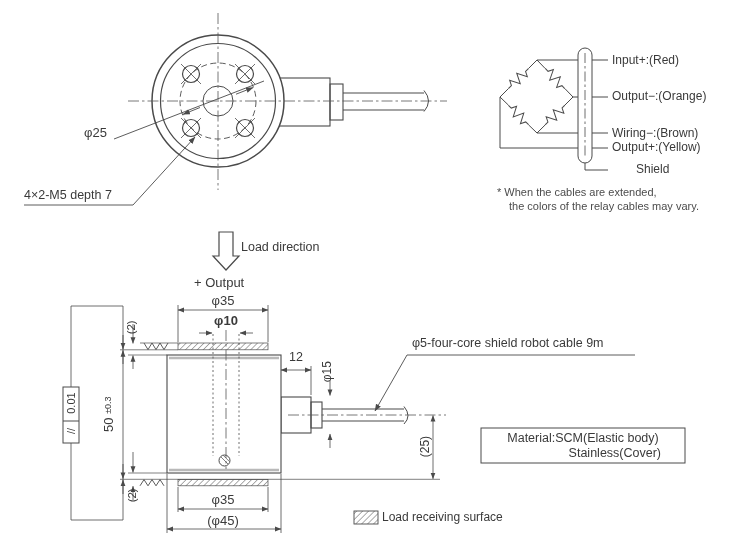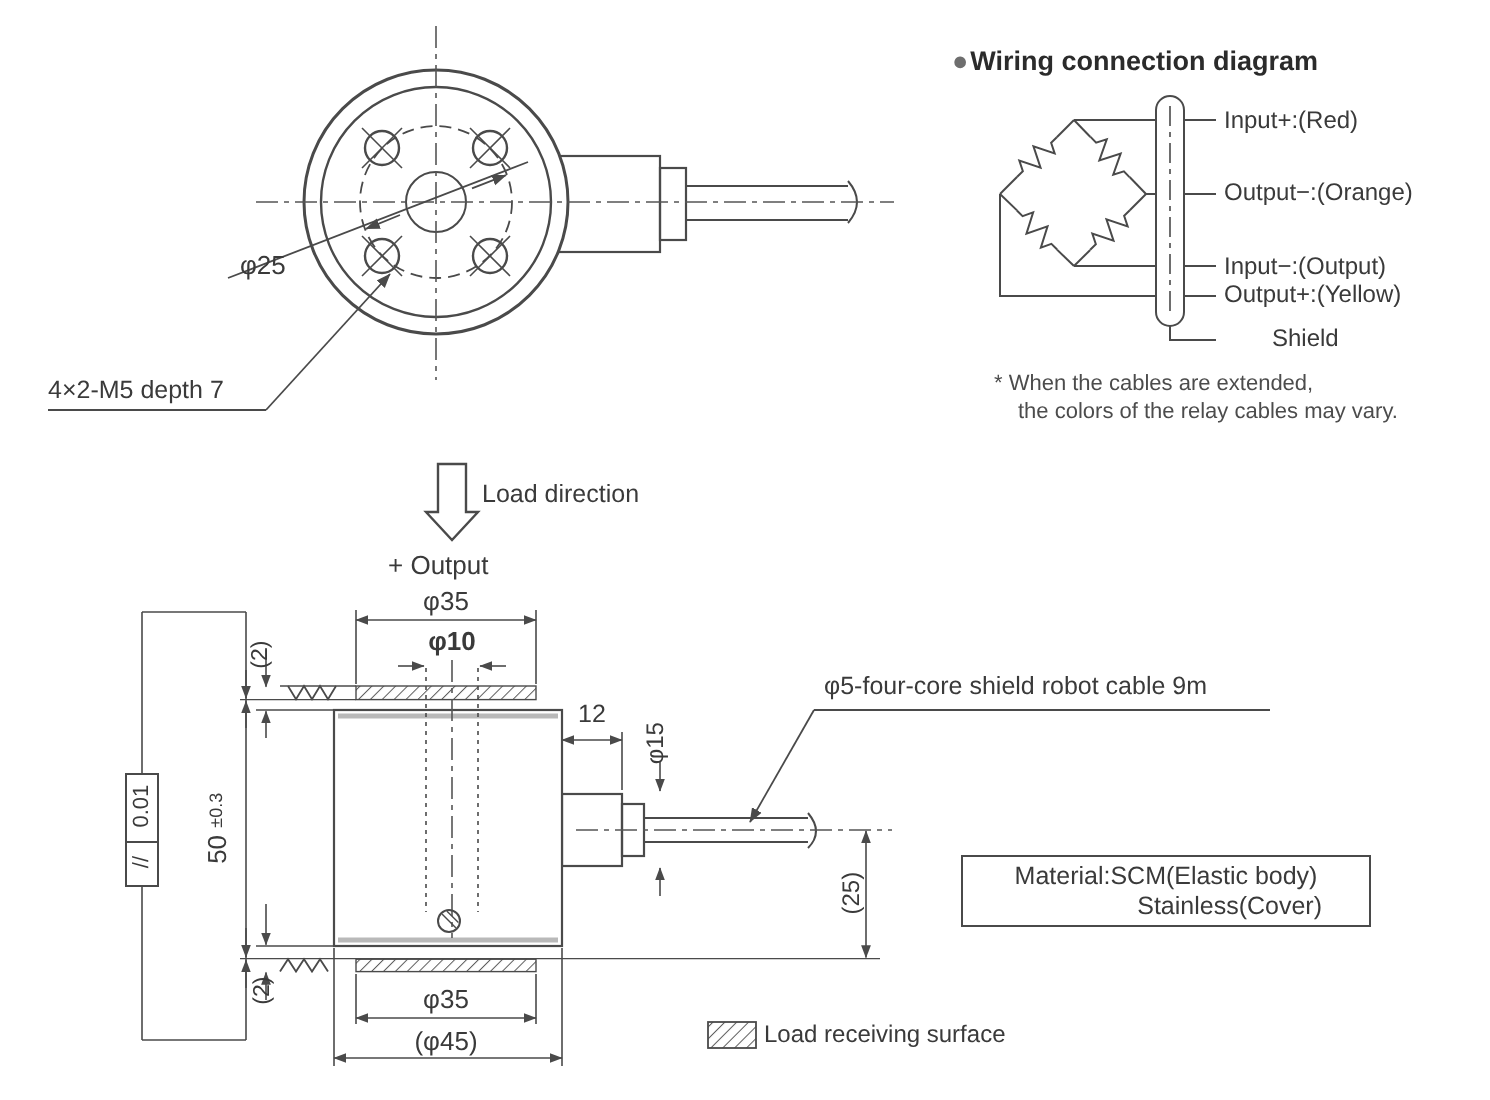--- a/index.html
+++ b/index.html
@@ -220,28 +220,27 @@
     <g stroke-width="0.9">
       <line x1="407" y1="355" x2="635" y2="355"></line>
       <line x1="407" y1="355" x2="375" y2="411" marker-end="url(#arw)"></line>
     </g>
   </g>
 
   <rect x="481" y="428" width="204" height="35" fill="none" stroke="#4a4a4a" stroke-width="1"></rect>
   <rect x="354" y="511" width="24" height="13" fill="url(#hx)" stroke="#4a4a4a" stroke-width="0.9"></rect>
 </svg>
 
-<span class="t" style="left:84px;top:126px;font-size:13px;margin-left:36px;">φ25</span>
+<span class="t" style="left:84px;top:126px;font-size:13px;">φ25</span>
 <span class="t" style="left:24px;top:189px;font-size:12.5px;">4×2-M5 depth 7</span>
 
-<span class="t b" style="left:476px;top:24px;font-size:13.5px;"><span class="bullet">●</span><span>Wiring connection diagram</span></span>
 
 <span class="t" style="left:612px;top:54px;font-size:12px;">Input+:(Red)</span>
 <span class="t" style="left:612px;top:90px;font-size:12px;">Output−:(Orange)</span>
-<span class="t" style="left:612px;top:127px;font-size:12px;">Input−:(Output)</span>
+<span class="t" style="left:612px;top:127px;font-size:12px;">Wiring−:(Brown)</span>
 <span class="t" style="left:612px;top:141px;font-size:12px;">Output+:(Yellow)</span>
 <span class="t" style="left:612px;top:163px;font-size:12px;margin-left:24px;">Shield</span>
 
 <span class="t sm" style="left:497px;top:186px;color:#4c4c4c;">* When the cables are extended,</span>
 <span class="t sm" style="left:509px;top:200px;color:#4c4c4c;">the colors of the relay cables may vary.</span>
 
 <span class="t" style="left:241px;top:241px;font-size:12.5px;">Load direction</span>
 <span class="t" style="left:194px;top:276px;font-size:13px;">+ Output</span>
 
 <span class="t ctr" style="left:193px;top:294px;width:60px;font-size:13px;">φ35</span>

